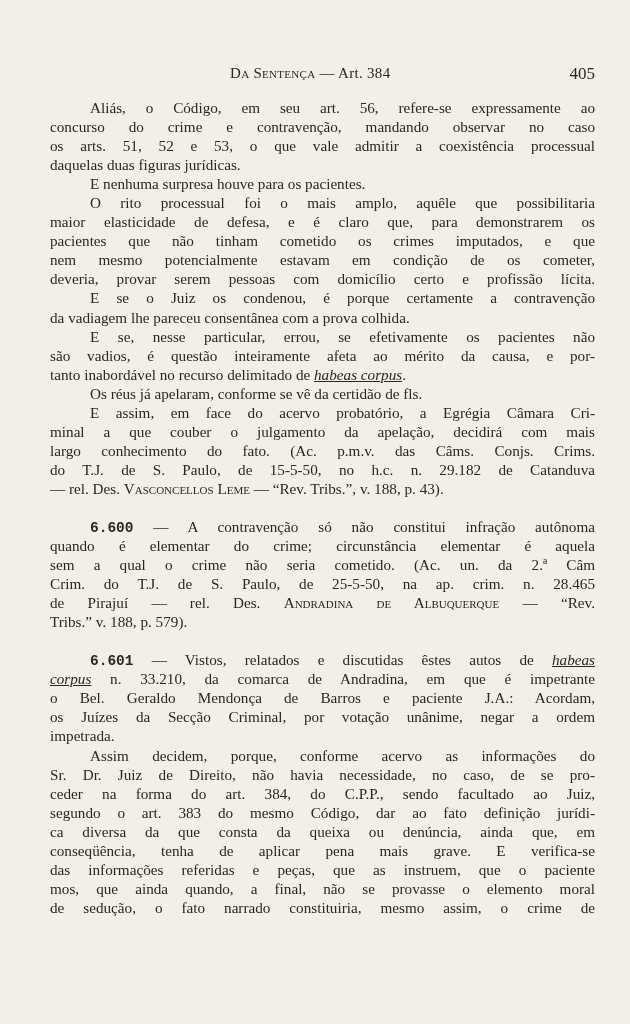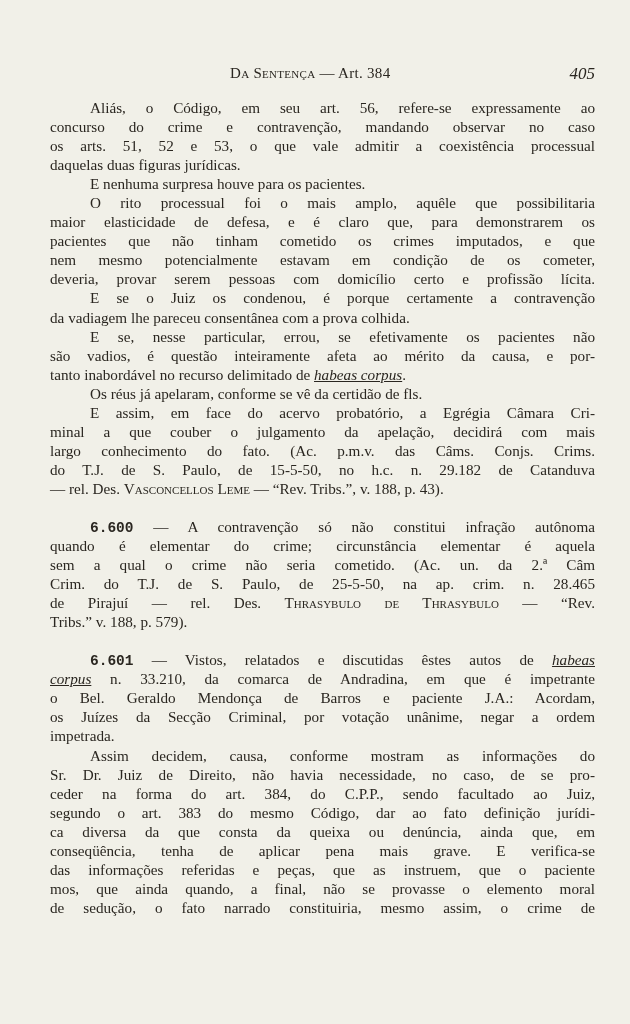--- a/index.html
+++ b/index.html
@@ -13,21 +13,21 @@
   .page { position:absolute; left:50px; top:0; width:545px; }
   .header {
     position:absolute; top:62px; left:0; width:545px; height:24px;
     font-size:15px;
   }
   .header .running {
     position:absolute; left:180px; top:3px; letter-spacing:0.3px;
   }
   .header .running .sc { font-variant:small-caps; }
   .header .pageno {
-    position:absolute; right:0; top:2px; font-size:17px;font-style:italic;
+    position:absolute; right:0; top:2px; font-size:17px;
   }
   .body {
     position:absolute; top:98px; left:0; width:545px;
     font-size:15.2px; line-height:19.05px;
     text-align:justify;
   }
   .line { display:block; white-space:nowrap; text-align:justify; text-align-last:justify; height:19.05px; }
   .line.last { text-align-last:left; }
   .line.indent { padding-left:40px; }
   .sc { font-variant:small-caps; }
@@ -88,33 +88,33 @@
       <span class="line last"><span>— rel. Des. </span><span class="sc">Vasconcellos Leme</span><span> — “Rev. Tribs.”, v. 188, p. 43).</span></span>
     </div>
 
     <span class="gap"></span>
 
     <div>
       <span class="line indent"><span class="num">6.600</span><span> — A contravenção só não constitui infração autônoma</span></span>
       <span class="line">quando é elementar do crime; circunstância elementar é aquela</span>
       <span class="line">sem a qual o crime não seria cometido. (Ac. un. da 2.ª Câm</span>
       <span class="line">Crim. do T.J. de S. Paulo, de 25-5-50, na ap. crim. n. 28.465</span>
-      <span class="line"><span>de Pirajuí — rel. Des. </span><span class="sc">Thrasybulo de Thrasybulo</span><span> — “Rev.</span></span>
+      <span class="line"><span>de Pirajuí — rel. Des. </span><span class="sc">Andradina de Albuquerque</span><span> — “Rev.</span></span>
       <span class="line last">Tribs.” v. 188, p. 579).</span>
     </div>
 
     <span class="gap"></span>
 
     <div>
       <span class="line indent"><span class="num">6.601</span><span> — Vistos, relatados e discutidas êstes autos de </span><i>habeas</i></span>
       <span class="line"><i>corpus</i><span> n. 33.210, da comarca de Andradina, em que é impetrante</span></span>
       <span class="line">o Bel. Geraldo Mendonça de Barros e paciente J.A.: Acordam,</span>
       <span class="line">os Juízes da Secção Criminal, por votação unânime, negar a ordem</span>
       <span class="line last">impetrada.</span>
-      <span class="line indent">Assim decidem, causa, conforme mostram as informações do</span>
+      <span class="line indent">Assim decidem, porque, conforme acervo as informações do</span>
       <span class="line">Sr. Dr. Juiz de Direito, não havia necessidade, no caso, de se pro-</span>
       <span class="line">ceder na forma do art. 384, do C.P.P., sendo facultado ao Juiz,</span>
       <span class="line">segundo o art. 383 do mesmo Código, dar ao fato definição jurídi-</span>
       <span class="line">ca diversa da que consta da queixa ou denúncia, ainda que, em</span>
       <span class="line">conseqüência, tenha de aplicar pena mais grave. E verifica-se</span>
       <span class="line">das informações referidas e peças, que as instruem, que o paciente</span>
       <span class="line">mos, que ainda quando, a final, não se provasse o elemento moral</span>
       <span class="line">de sedução, o fato narrado constituiria, mesmo assim, o crime de</span>
     </div>
   </div>

